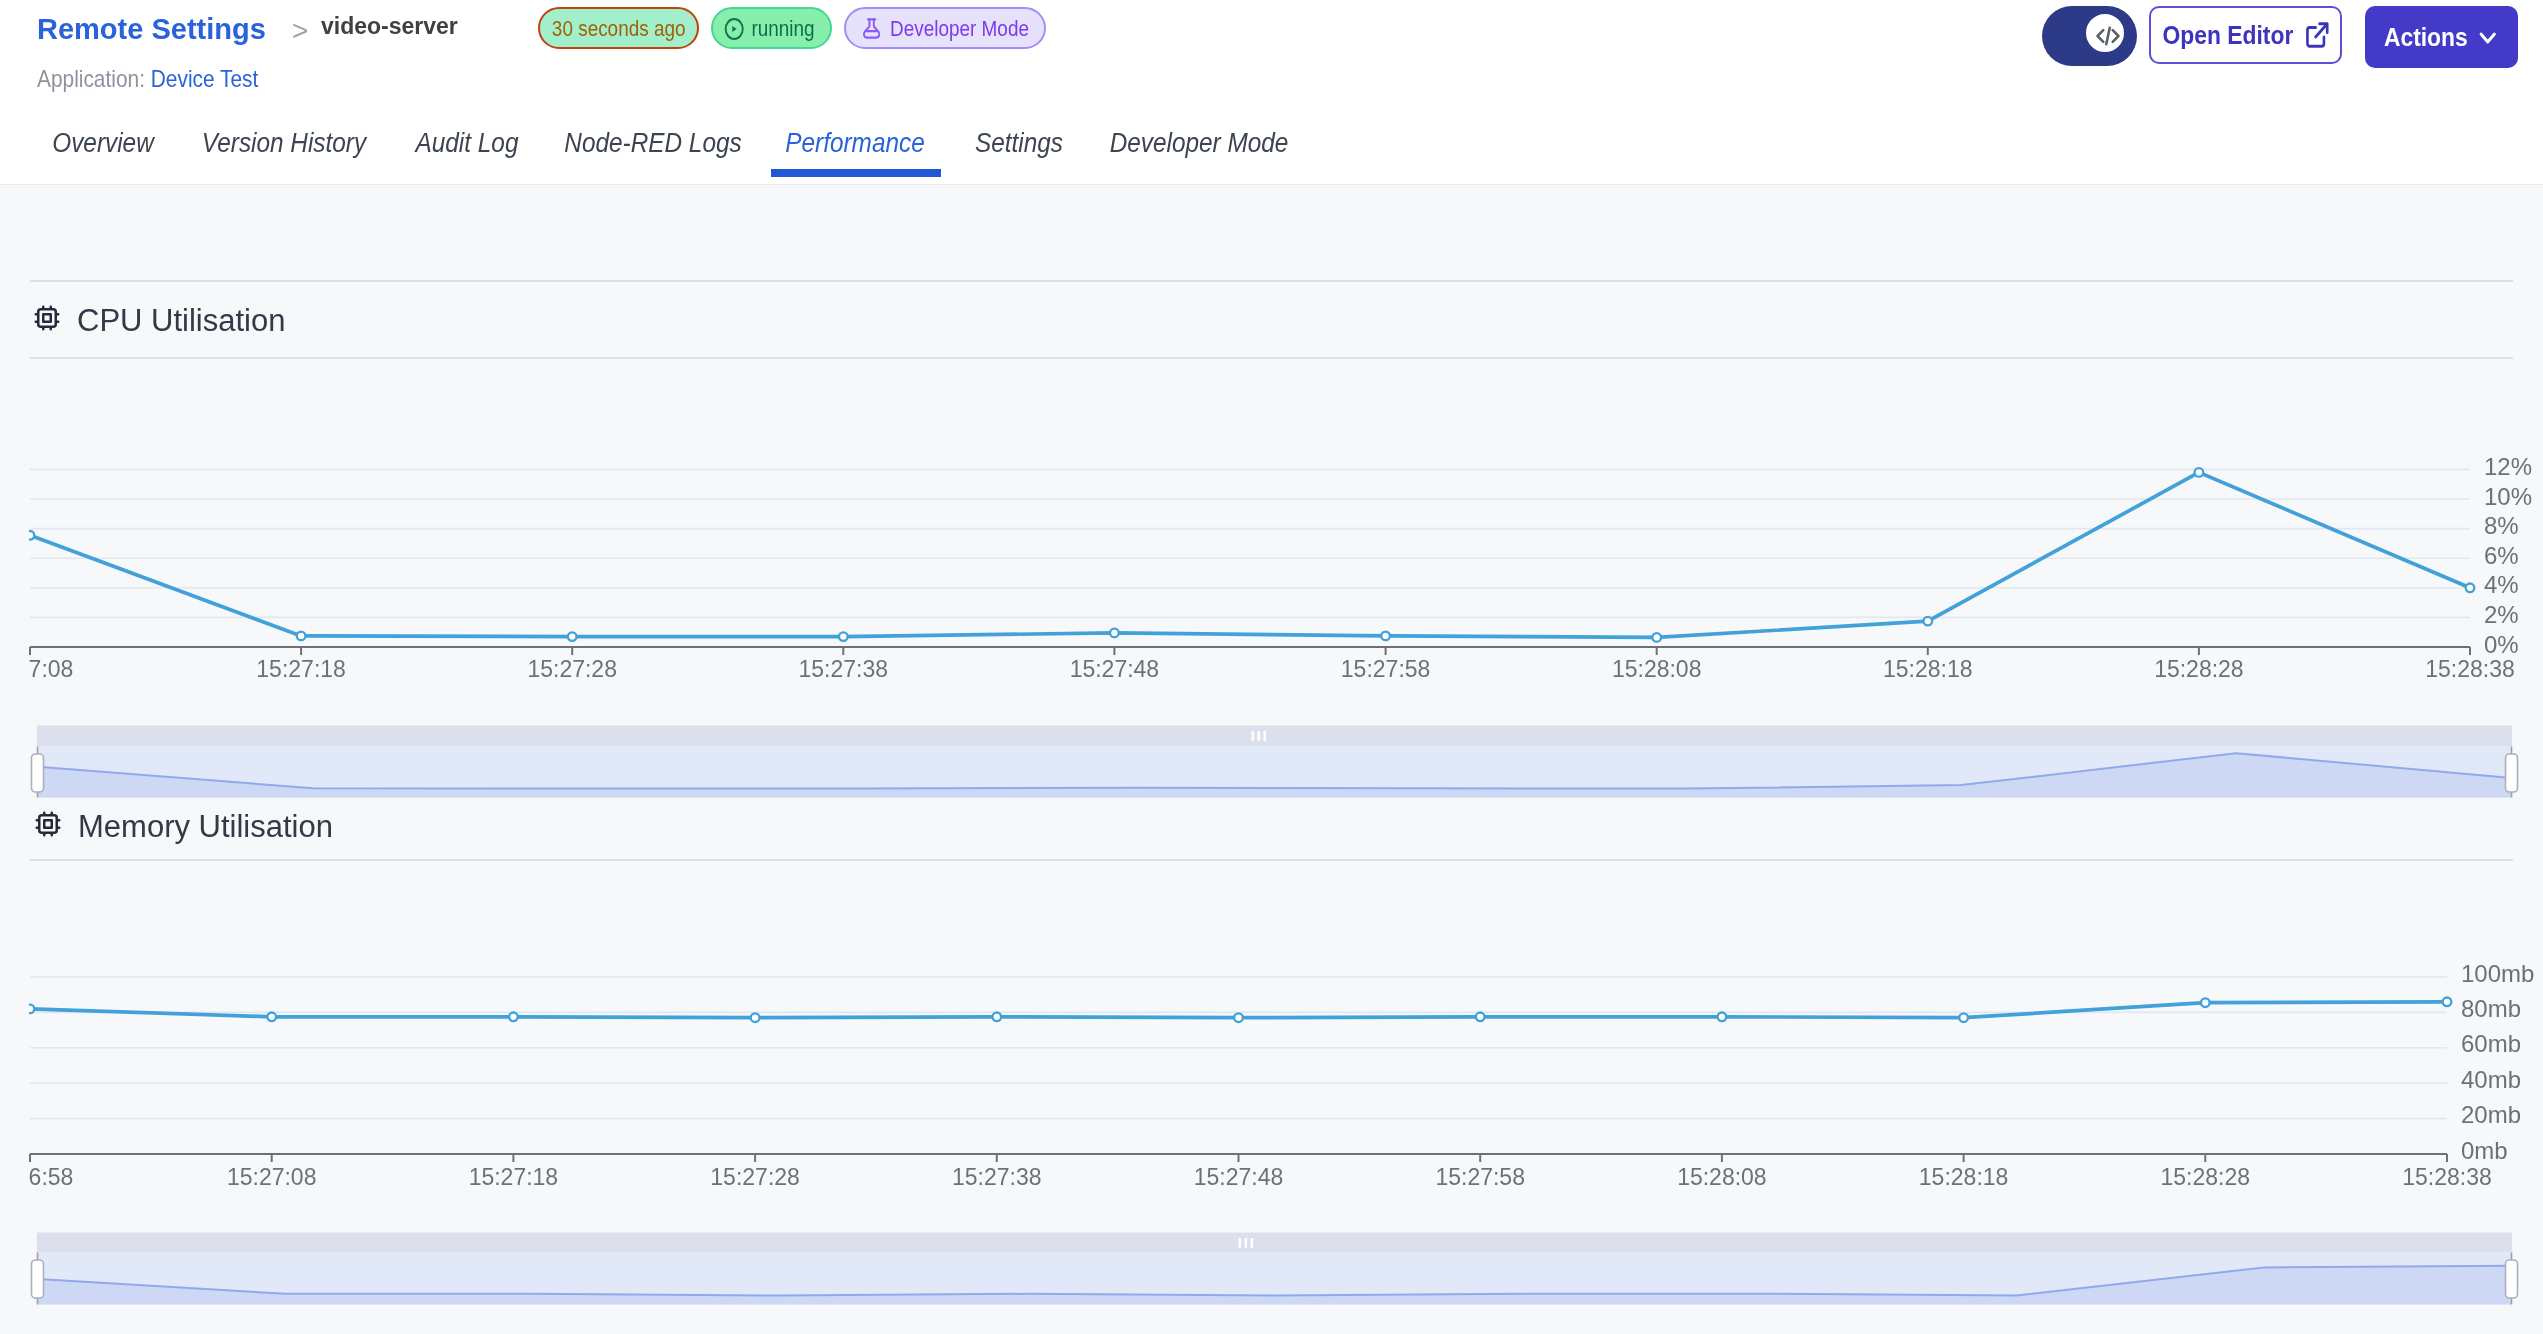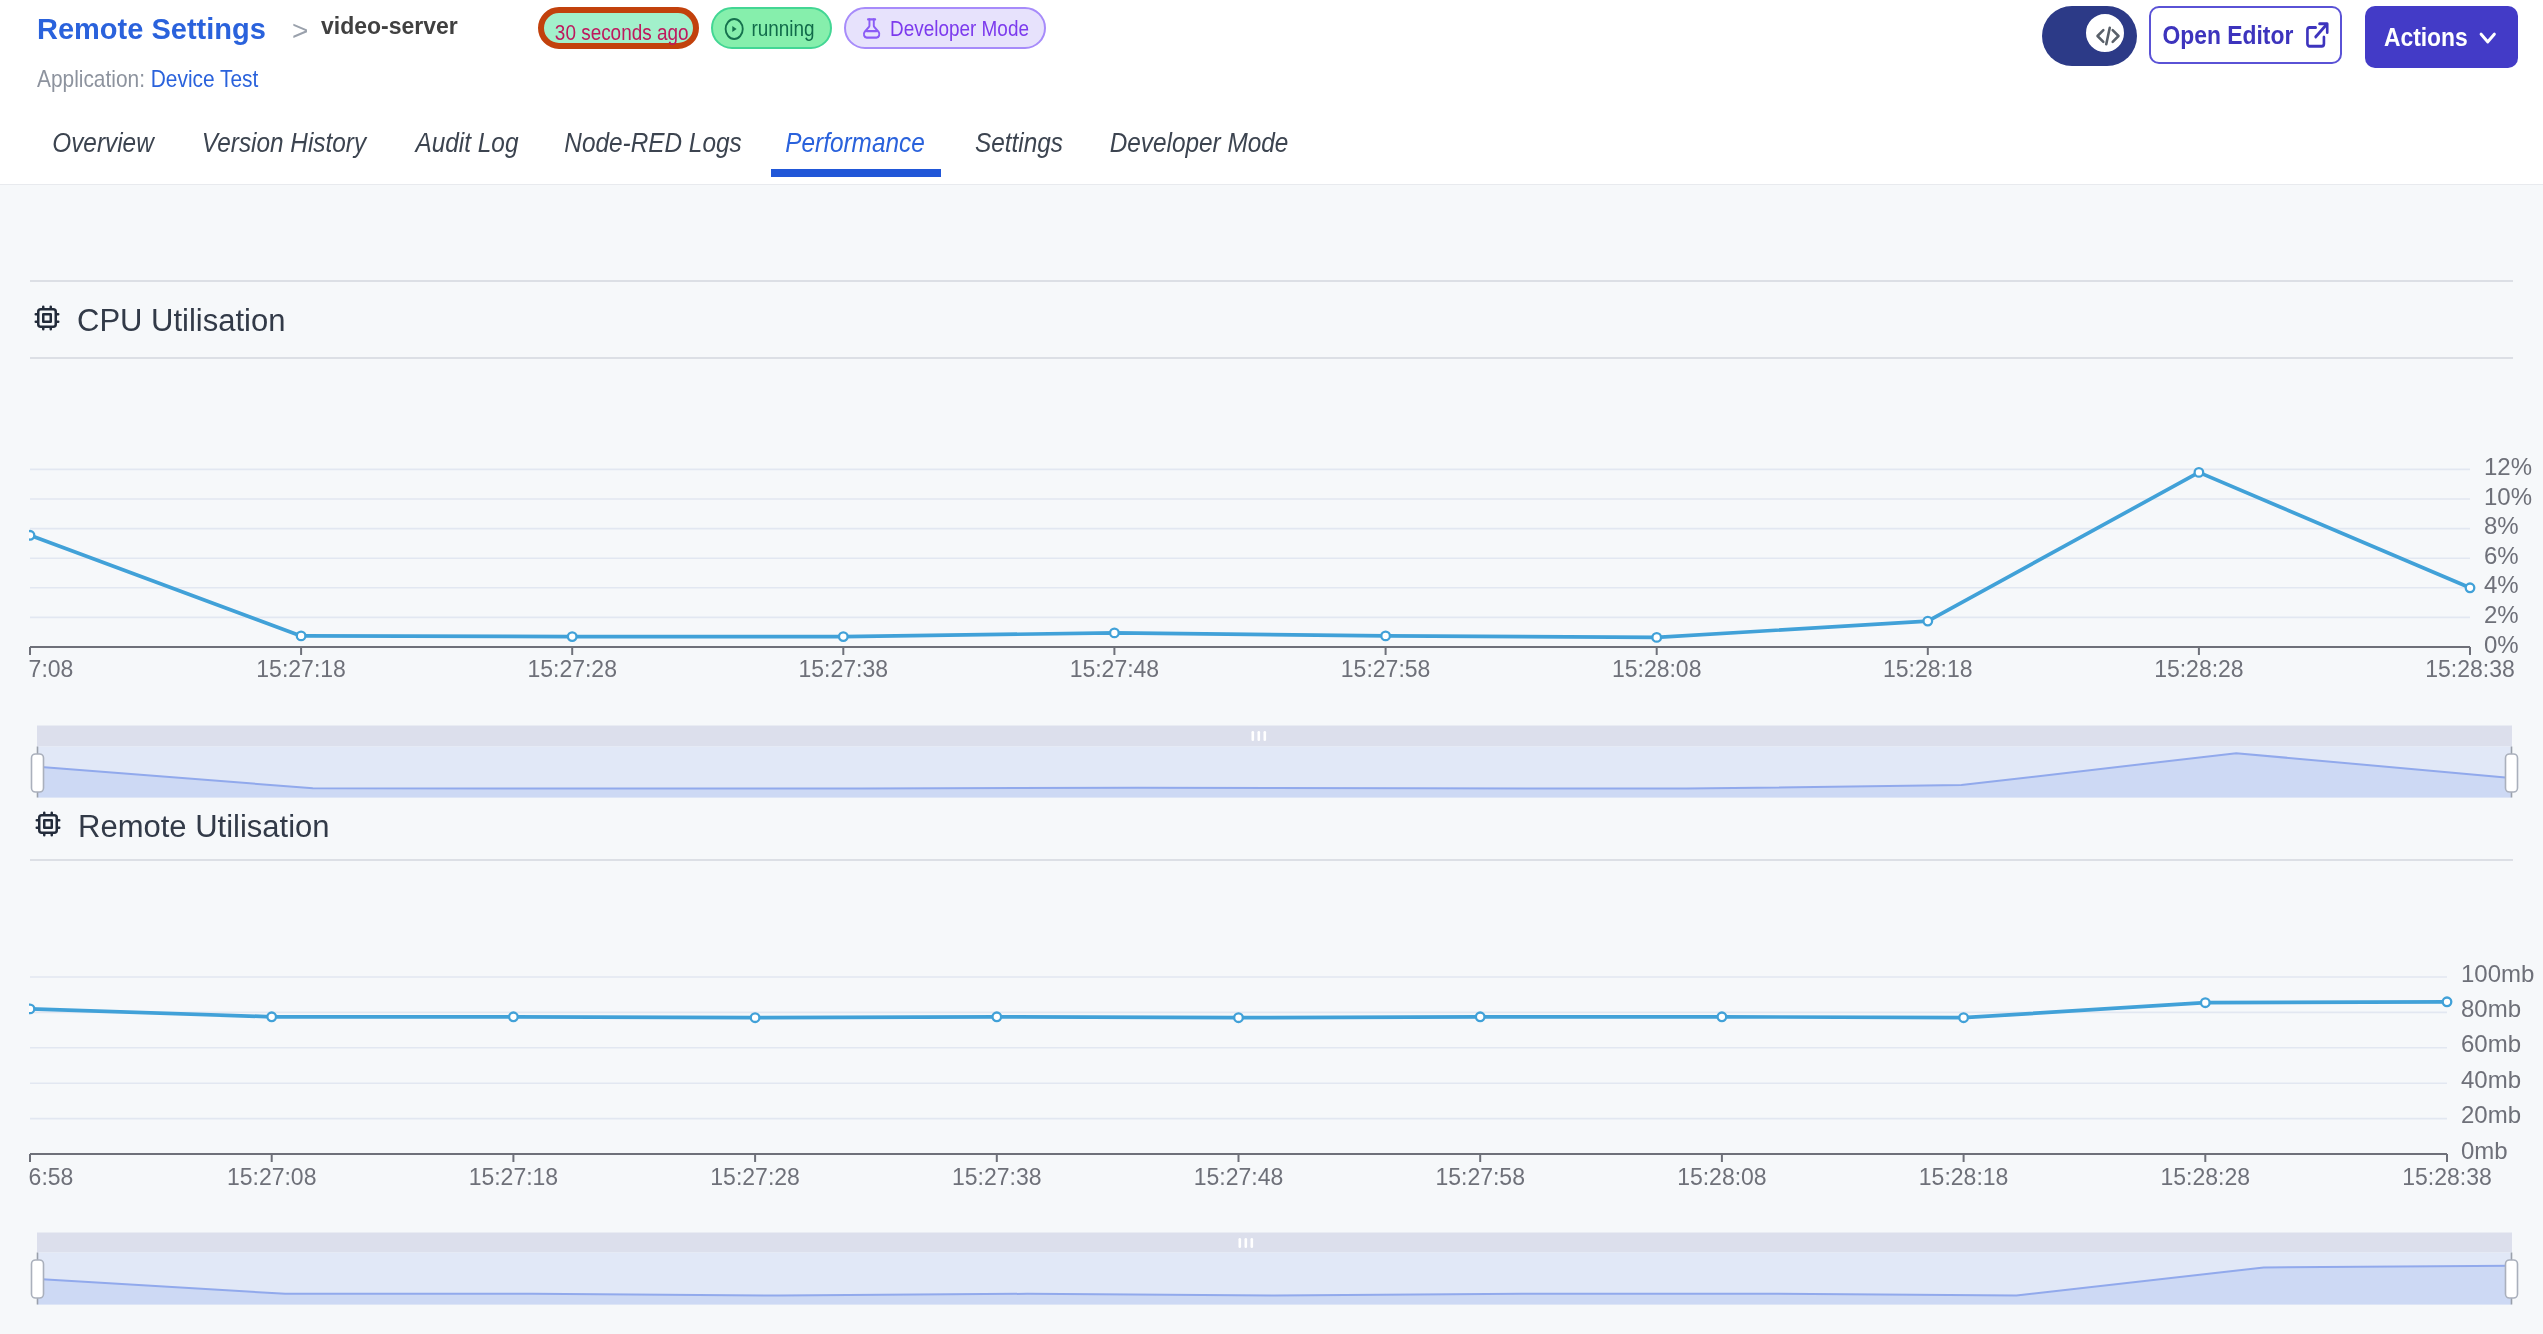--- a/index.html
+++ b/index.html
@@ -15,21 +15,21 @@
 .sq { display:inline-block; transform:scaleX(0.87); transform-origin:0 50%; }
 </style>
 </head>
 <body>
 <div id="page">
 
   <div class="abs" style="left:37px;top:13px;font-size:29px;font-weight:bold;color:#2a62dc;" id="t_ri">Remote Settings</div>
   <div class="abs" style="left:292px;top:15px;font-size:28px;color:#9aa1ac;">&gt;</div>
   <div class="abs" style="left:321px;top:13px;font-size:23px;font-weight:bold;color:#404040;" id="t_vs">video-server</div>
 
-  <div class="pill" style="left:538px;width:161px;background:#a2f0cb;border:6px solid #c2410c;color:#be185d;text-align:center;"><span>30 seconds ago</span></div>
+  <div class="pill" style="left:538px;width:161px;background:#a2f0cb;border:2px solid #c2410c;color:#a16207;text-align:center;"><span>30 seconds ago</span></div>
   <div class="pill" style="left:711px;width:121px;background:#86efac;border:2px solid #43d694;color:#116b4a;padding:0 0 0 10px;"><span style="transform-origin:0 50%;"><svg width="26" height="26" viewBox="0 0 24 24" fill="none" stroke="#15714d" stroke-width="2" stroke-linecap="round" stroke-linejoin="round" style="vertical-align:-6px;margin-right:7px">
 <circle cx="12" cy="12" r="9.2"></circle>
 <path d="M10 9.2l4.6 2.8L10 14.8z" fill="#15714d" stroke="none"></path>
 </svg>running</span></div>
   <div class="pill" style="left:844px;width:202px;background:#e7e2fc;border:2px solid #a78bfa;color:#7c3aed;padding:0 0 0 14px;"><span style="transform-origin:0 50%;"><svg width="27" height="27" viewBox="0 0 24 24" fill="none" stroke="#8b5cf6" stroke-width="2" stroke-linecap="round" stroke-linejoin="round" style="vertical-align:-7px;margin-right:8px">
 <path d="M9.75 3v5.4c0 .5-.2 1-.55 1.35L4.9 14.05A3 3 0 0 0 7.02 19.2h9.96a3 3 0 0 0 2.12-5.15L14.8 9.75a1.9 1.9 0 0 1-.55-1.35V3"></path>
 <path d="M8.25 3h7.5"></path>
 <path d="M7 13.5h10"></path>
 </svg>Developer Mode</span></div>
 
@@ -68,21 +68,21 @@
 
   <svg width="30" height="30" viewBox="0 0 24 24" fill="none" stroke="#222b3a" stroke-width="2" stroke-linecap="round" stroke-linejoin="round" style="position:absolute;left:32px;top:303px">
 <path d="M9 3v2m6-2v2M9 19v2m6-2v2M5 9H3m2 6H3m18-6h-2m2 6h-2M7 19h10a2 2 0 0 0 2-2V7a2 2 0 0 0-2-2H7a2 2 0 0 0-2 2v10a2 2 0 0 0 2 2zM9 9h6v6H9V9z"></path>
 </svg>
   <div class="abs" style="left:77px;top:303px;font-size:31px;font-weight:500;color:#323a48;">CPU Utilisation</div>
   <div class="abs" style="left:30px;top:357px;width:2483px;height:0;border-top:2px solid #dcdfe5;"></div>
 
   <svg width="30" height="30" viewBox="0 0 24 24" fill="none" stroke="#222b3a" stroke-width="2" stroke-linecap="round" stroke-linejoin="round" style="position:absolute;left:33px;top:809px">
 <path d="M9 3v2m6-2v2M9 19v2m6-2v2M5 9H3m2 6H3m18-6h-2m2 6h-2M7 19h10a2 2 0 0 0 2-2V7a2 2 0 0 0-2-2H7a2 2 0 0 0-2 2v10a2 2 0 0 0 2 2zM9 9h6v6H9V9z"></path>
 </svg>
-  <div class="abs" style="left:78px;top:809px;font-size:31px;font-weight:500;color:#323a48;">Remote Utilisation</div>
+  <div class="abs" style="left:78px;top:809px;font-size:31px;font-weight:500;color:#323a48;">Memory Utilisation</div>
   <div class="abs" style="left:30px;top:859px;width:2483px;height:0;border-top:2px solid #dcdfe5;"></div>
 
   <svg class="abs" style="left:0;top:0;" width="2543" height="1334" viewBox="0 0 2543 1334">
     <defs>
       <clipPath id="cpuclip">
           <rect x="29" y="380" width="2452" height="290"></rect>
         </clipPath>
       <clipPath id="memclip">
           <rect x="29" y="900" width="2429" height="270"></rect>
         </clipPath>

